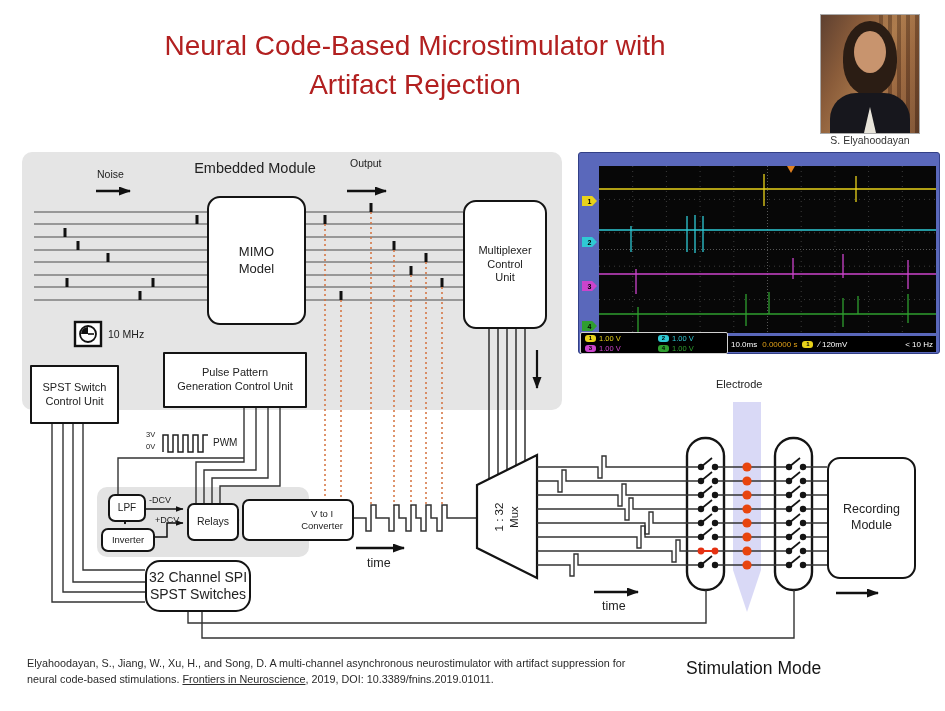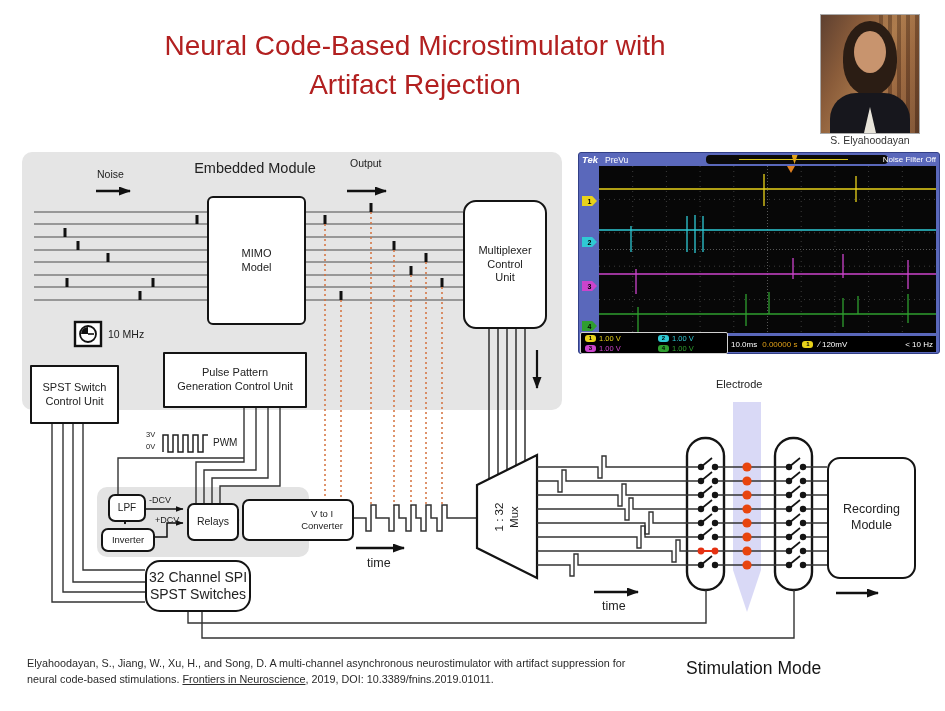--- a/index.html
+++ b/index.html
@@ -265,21 +265,21 @@
 
     <line x1="594" y1="592" x2="638" y2="592" stroke="#111" stroke-width="2.4" marker-end="url(#ahb)"></line>
     <line x1="836" y1="593" x2="878" y2="593" stroke="#111" stroke-width="2.4" marker-end="url(#ahb)"></line>
   </svg>
 
   <div class="lbl ctr" style="left:170px;top:160px;width:170px;font-size:14.5px;">Embedded Module</div>
   <div class="lbl" style="left:97px;top:168px;font-size:10.5px;">Noise</div>
   <div class="lbl" style="left:350px;top:157px;font-size:10.5px;">Output</div>
   <div class="lbl" style="left:108px;top:328px;font-size:10.5px;">10 MHz</div>
 
-  <div class="dbox ml" style="left:207px;top:196px;width:95px;height:125px;font-size:11px;border-radius:6px;">
+  <div class="dbox ml" style="left:207px;top:196px;width:95px;height:125px;font-size:13px;border-radius:13px;">
     <span class="ml">MIMO
 Model</span></div>
   <div class="dbox ml" style="left:463px;top:200px;width:80px;height:125px;font-size:11px;border-radius:13px;">
     <span class="ml">Multiplexer
 Control
 Unit</span></div>
   <div class="dbox ml" style="left:30px;top:365px;width:85px;height:55px;font-size:11px;">
     <span class="ml">SPST Switch
 Control Unit</span></div>
   <div class="dbox ml" style="left:163px;top:352px;width:140px;height:52px;font-size:11px;">
@@ -315,29 +315,20 @@
 
   <div class="lbl" style="left:367px;top:556px;font-size:12.5px;">time</div>
   <div class="lbl" style="left:602px;top:599px;font-size:12.5px;">time</div>
   <div class="lbl" style="left:716px;top:378px;font-size:11px;">Electrode</div>
 
   <div class="dbox ml" style="left:827px;top:457px;width:85px;height:118px;font-size:12.5px;border-radius:13px;">
     <span class="ml">Recording
 Module</span></div>
 
   <div id="scope">
-    <div class="topbar">
-      <span class="brand">Tek</span>
-      <span class="prevu">PreVu</span>
-      <span class="pill">
-        <span class="yline"></span>
-        <span class="tmark"></span>
-      </span>
-      <span class="nf">Noise Filter Off</span>
-    </div>
     <div class="sidebar">
       <div class="chmark" style="top:30px;background:#e8d21a;">
           <span>1</span>
         </div>
       <div class="chmark" style="top:71px;background:#2fc9d4;">
           <span>2</span>
         </div>
       <div class="chmark" style="top:115px;background:#cc44cc;">
           <span>3</span>
         </div>

